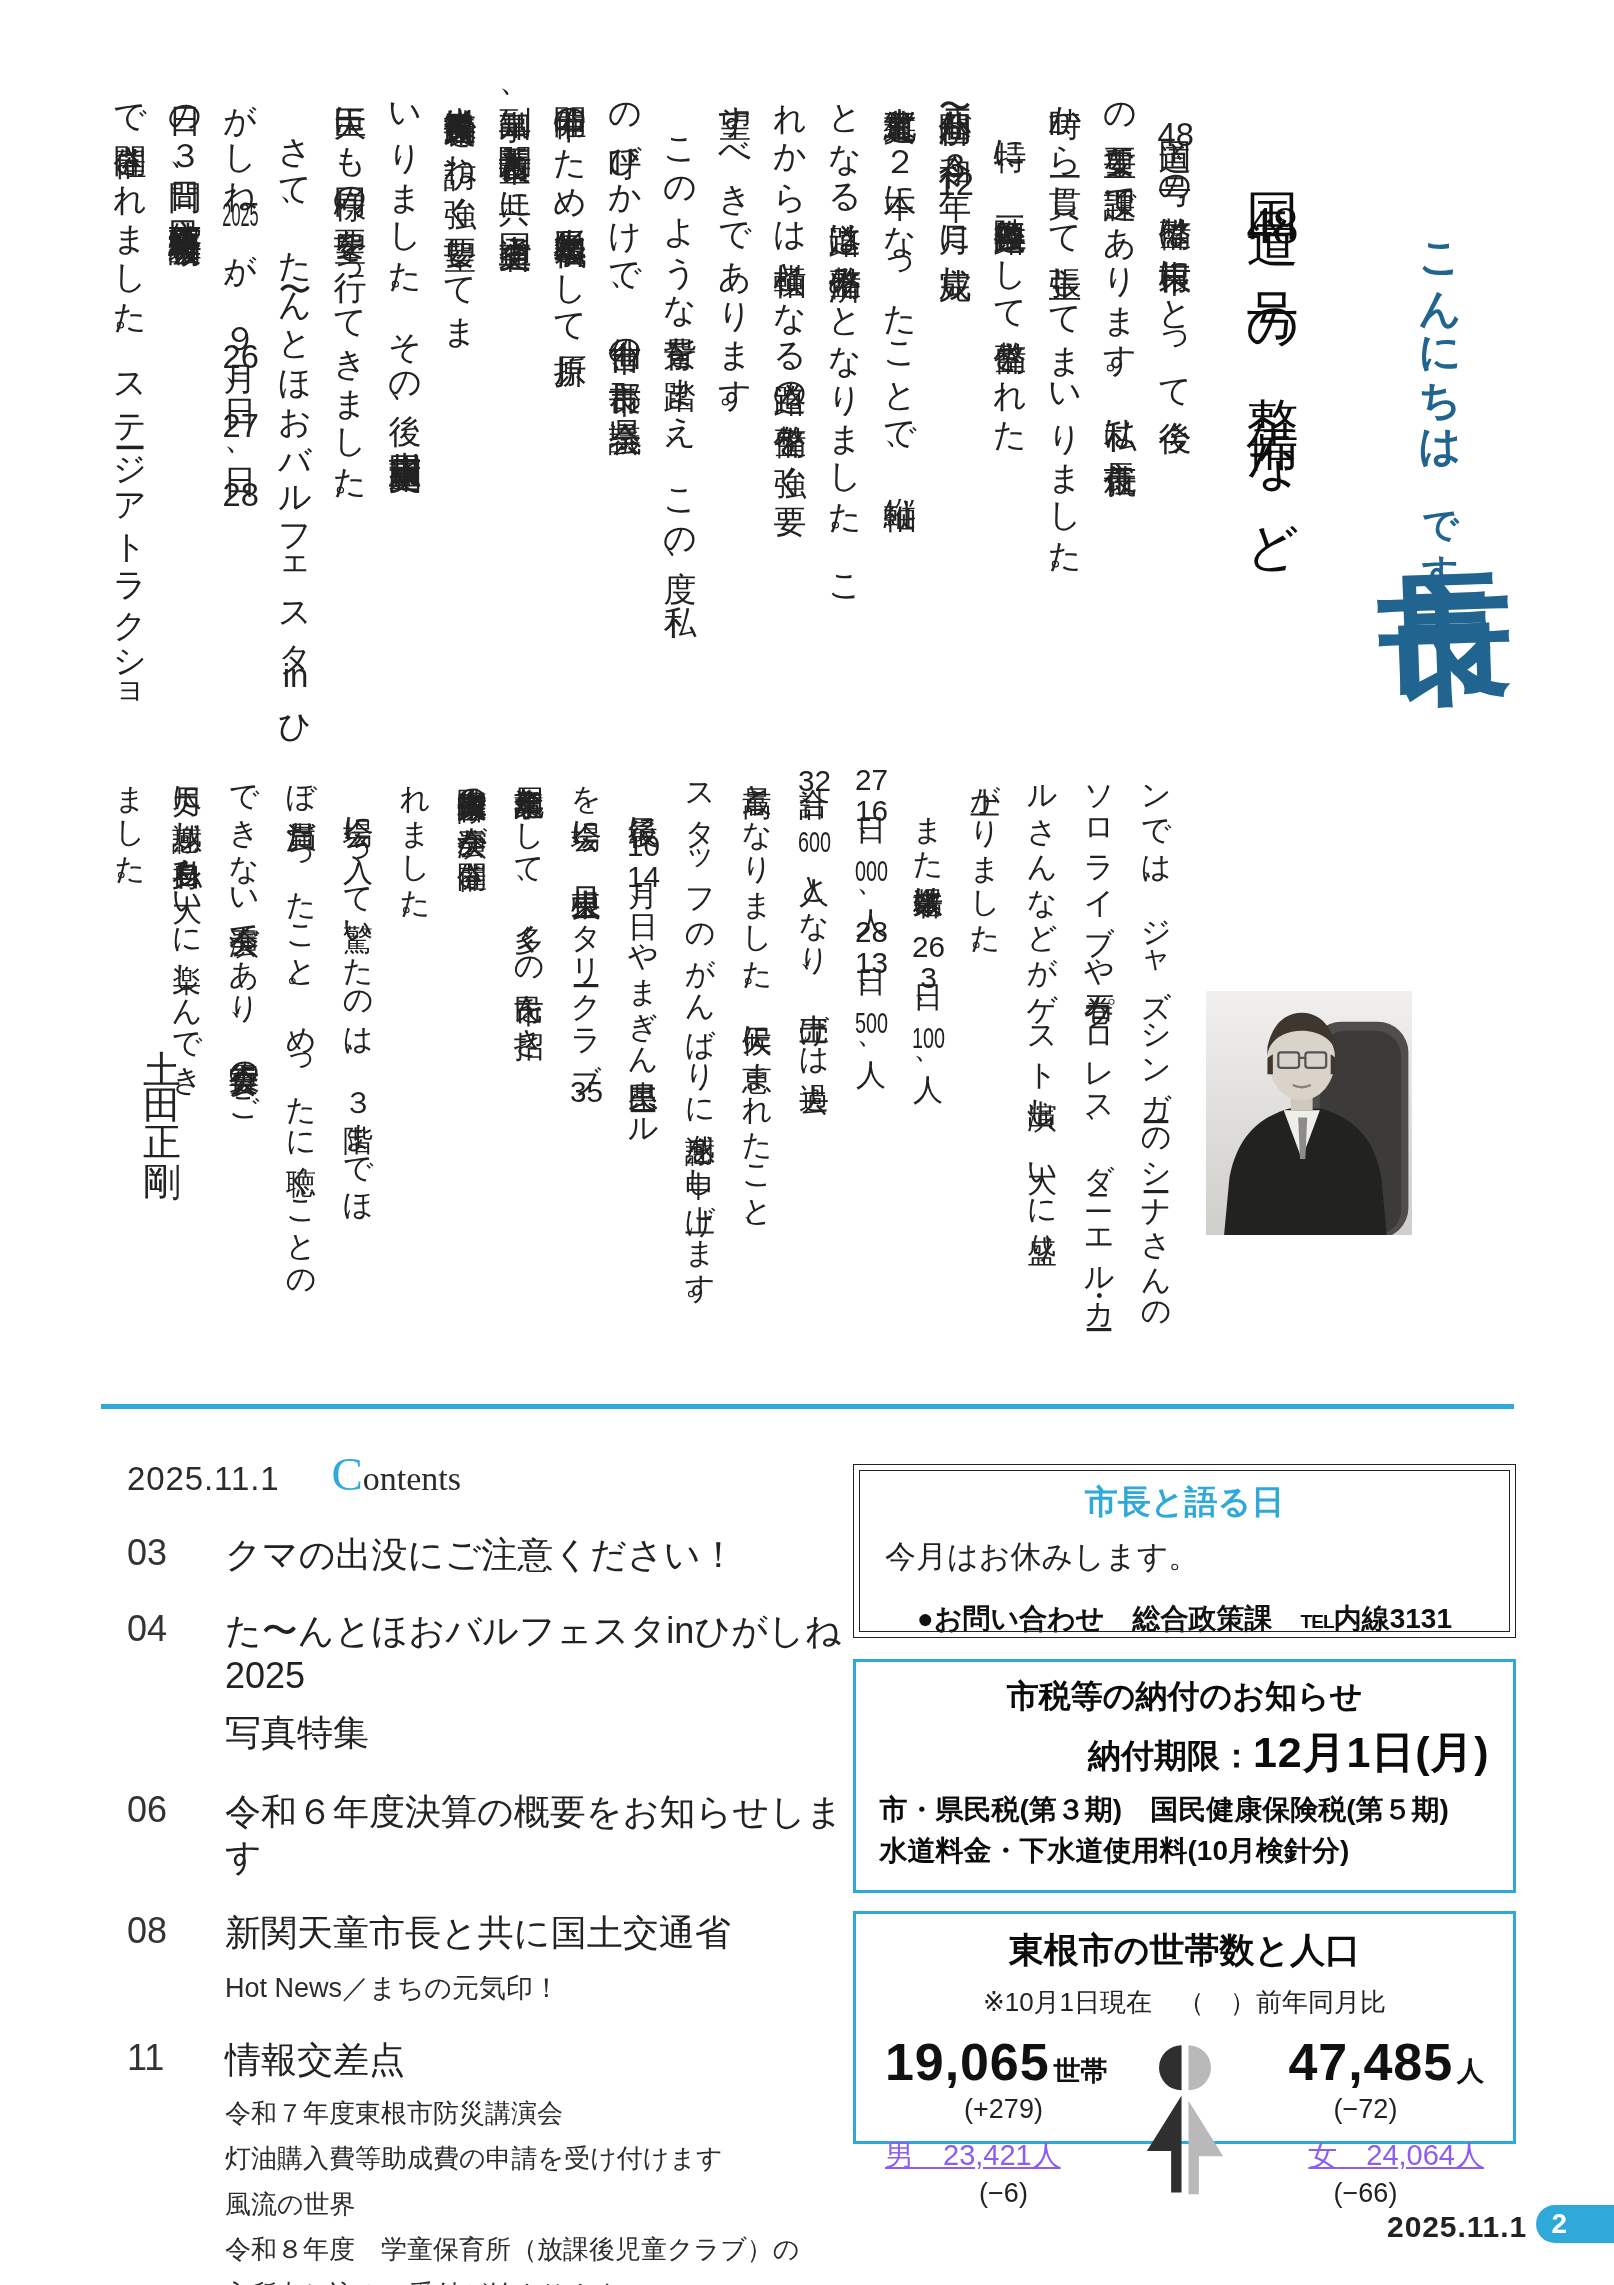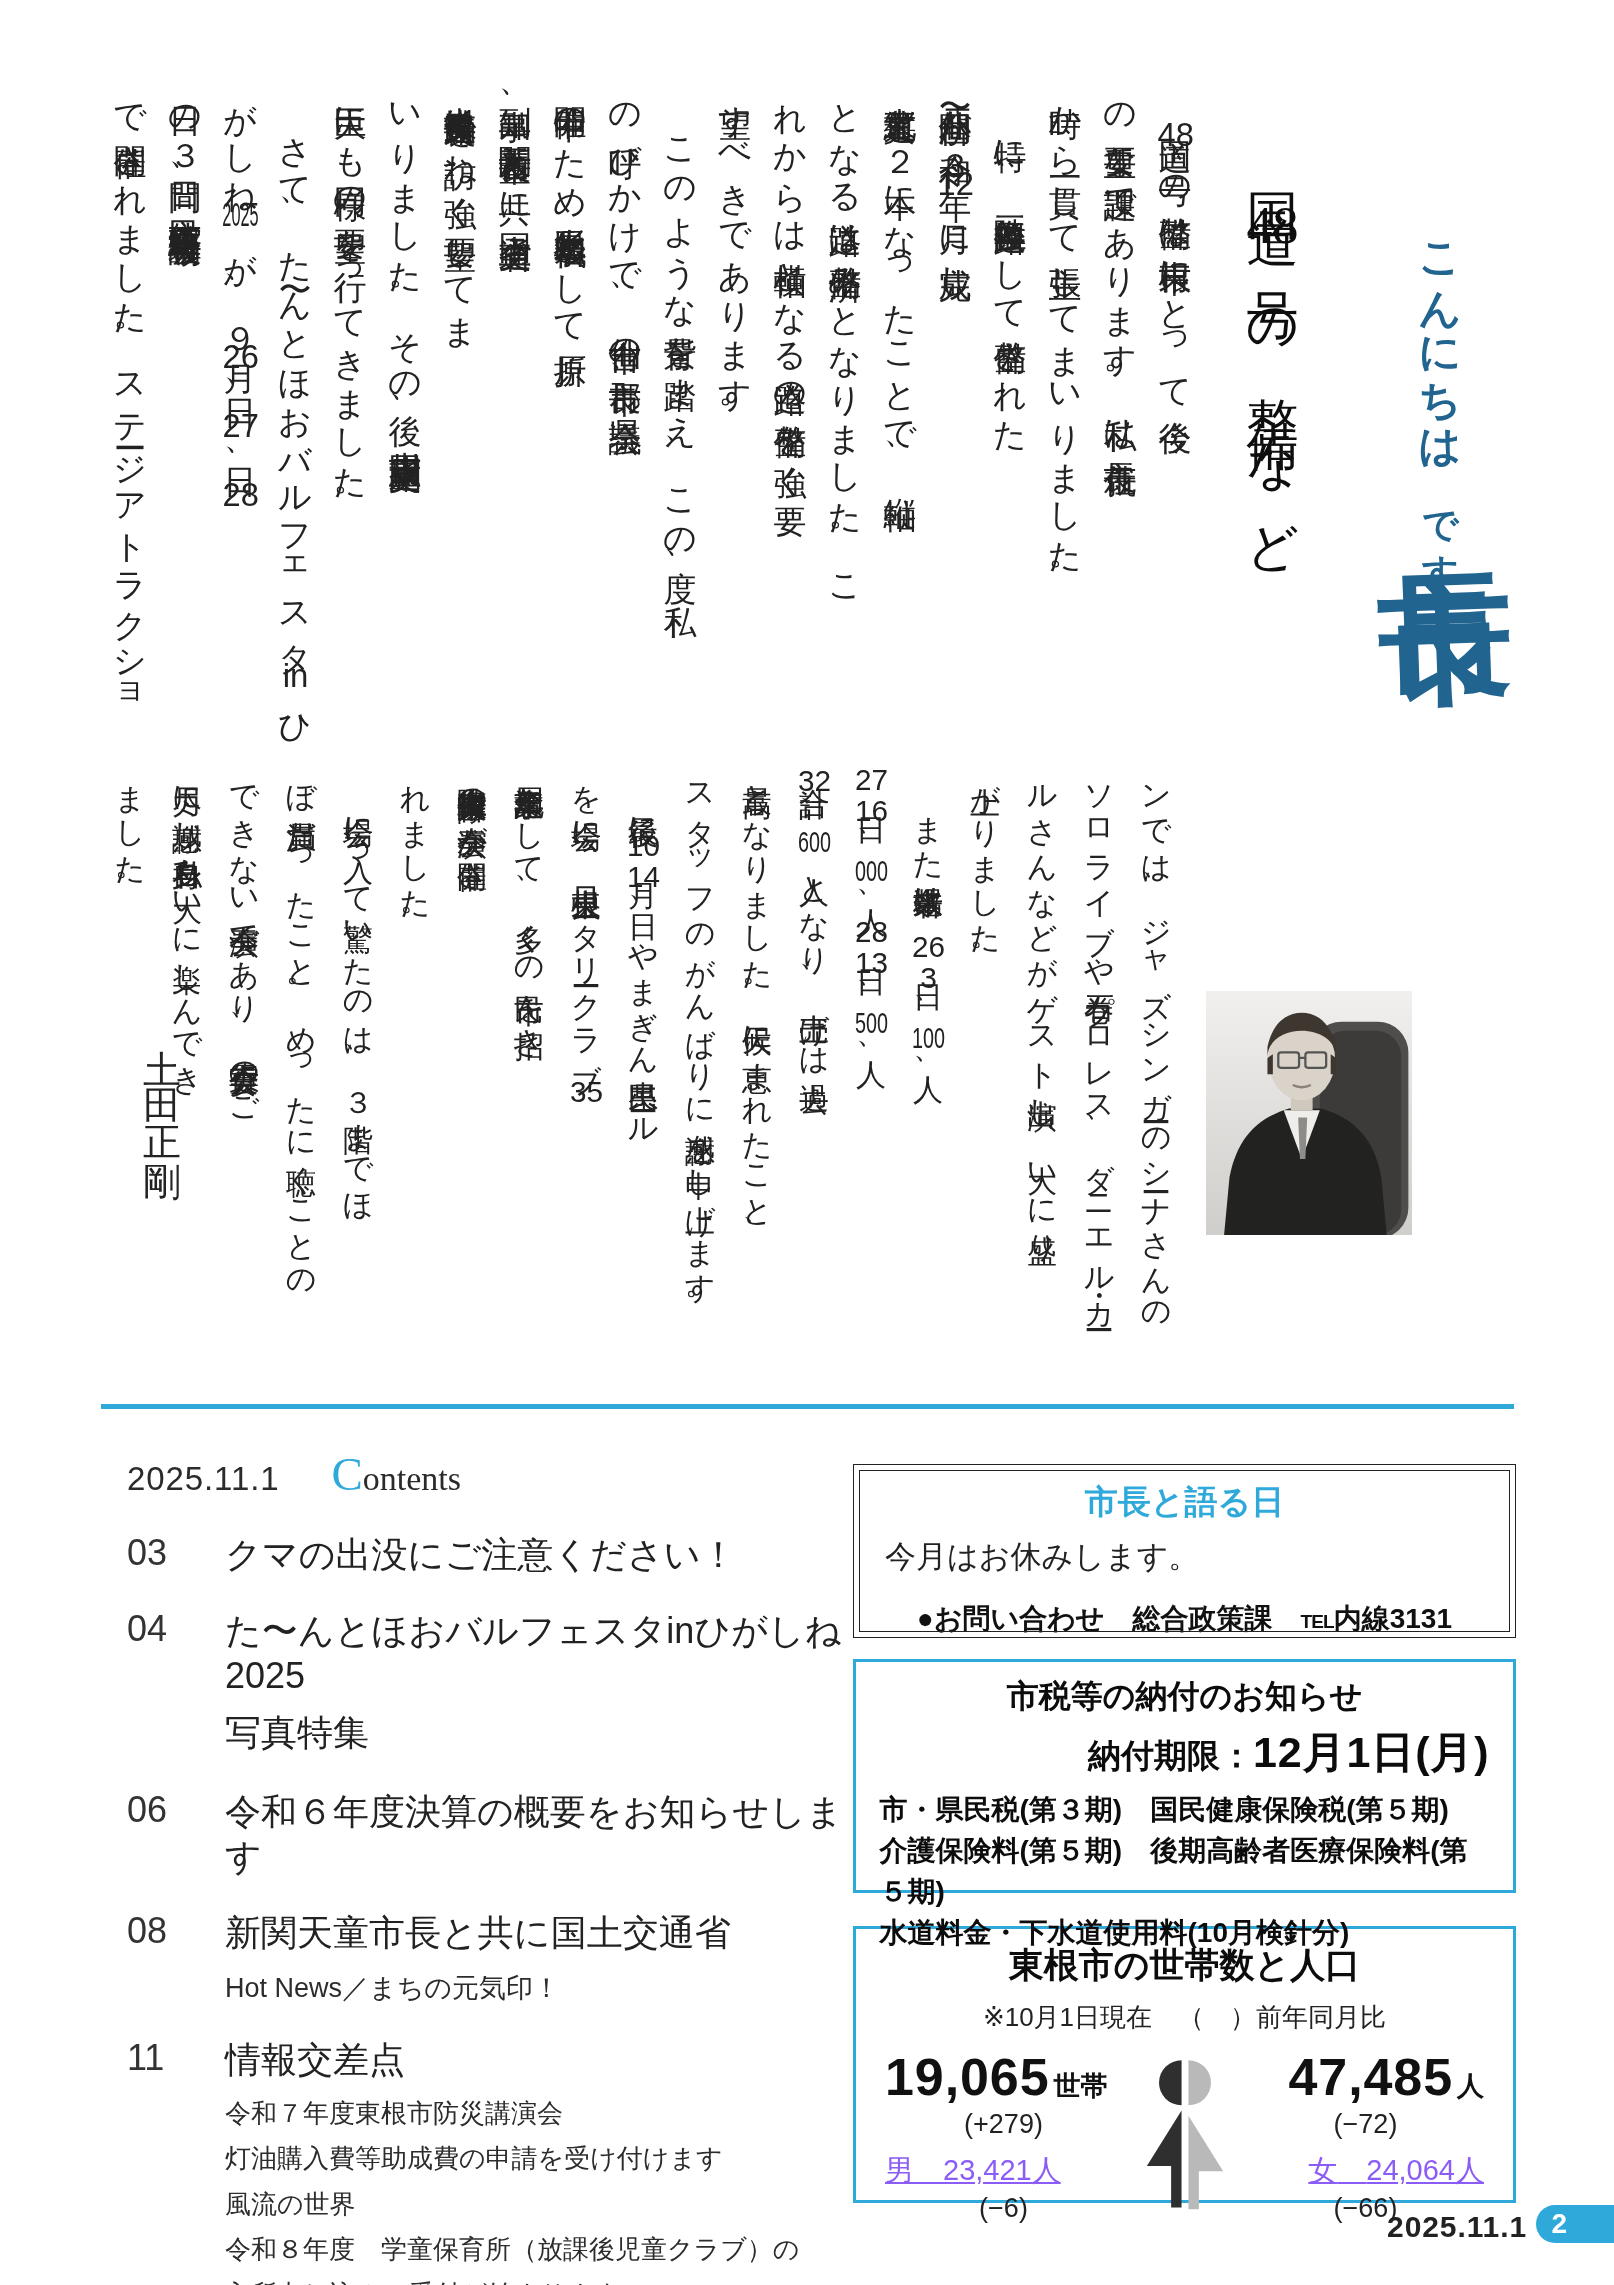--- a/index.html
+++ b/index.html
@@ -57,21 +57,21 @@
   .box1-contact .tel{font-size:19px;letter-spacing:-0.9px;}
 
   .box2{border:3.6px solid var(--accent);margin-top:21px;height:234px;padding:12.7px 23.5px;box-sizing:border-box;}
   .box2-title{text-align:center;font-weight:700;font-size:32px;color:#0c0c0c;}
   .box2-deadline{text-align:right;margin-top:5.4px;color:#0c0c0c;}
   .box2-deadline .lbl{font-weight:700;font-size:33px;}
   .box2-deadline .val{font-weight:700;font-size:43px;letter-spacing:0.9px;}
   .box2-lines{margin-top:7.2px;}
   .box2-line{font-weight:700;font-size:28px;line-height:41px;color:#0c0c0c;}
 
-  .box3{border:3.6px solid var(--accent);margin-top:33px;height:277px;padding:12.7px 18px;box-sizing:border-box;}
+  .box3{border:3.6px solid var(--accent);margin-top:18px;height:233px;padding:12.7px 18px;box-sizing:border-box;}
   .box3-title{text-align:center;font-weight:700;font-size:35px;color:#0c0c0c;}
   .box3-note{text-align:center;font-size:26px;color:#222;margin-top:11px;}
   .stats{display:flex;justify-content:space-between;align-items:flex-start;margin-top:12.7px;padding:0 11px;}
   .stat-col{width:237px;}
   .stat-main{white-space:nowrap;}
   .stat-num{font-weight:700;font-size:52px;letter-spacing:0.9px;color:#111;}
   .stat-unit{font-size:27px;font-weight:700;color:#111;}
   .stat-diff{font-size:27px;color:#222;text-align:center;margin-top:1.8px;}
   .stat-sub{font-size:29px;color:#8b5cf6;margin-top:11px;white-space:nowrap;text-decoration:underline;}
   .stat-subdiff{font-size:27px;color:#222;text-align:center;margin-top:1.8px;}
@@ -229,21 +229,20 @@
       </div>
     </div>
 
     <div class="box2">
       <div class="box2-title">市税等の納付のお知らせ</div>
       <div class="box2-deadline">
         <span class="lbl">納付期限：</span><span class="val">12月1日(月)</span>
       </div>
       <div class="box2-lines">
           <div class="box2-line">市・県民税(第３期)　国民健康保険税(第５期)</div>
-          <div class="box2-line">介護保険料(第５期)　後期高齢者医療保険料(第５期)</div>
           <div class="box2-line">水道料金・下水道使用料(10月検針分)</div>
         </div>
     </div>
 
     <div class="box3">
       <div class="box3-title">東根市の世帯数と人口</div>
       <div class="box3-note">※10月1日現在　（　）前年同月比</div>
       <div class="stats">
         <div class="stat-col">
           <div class="stat-main">

